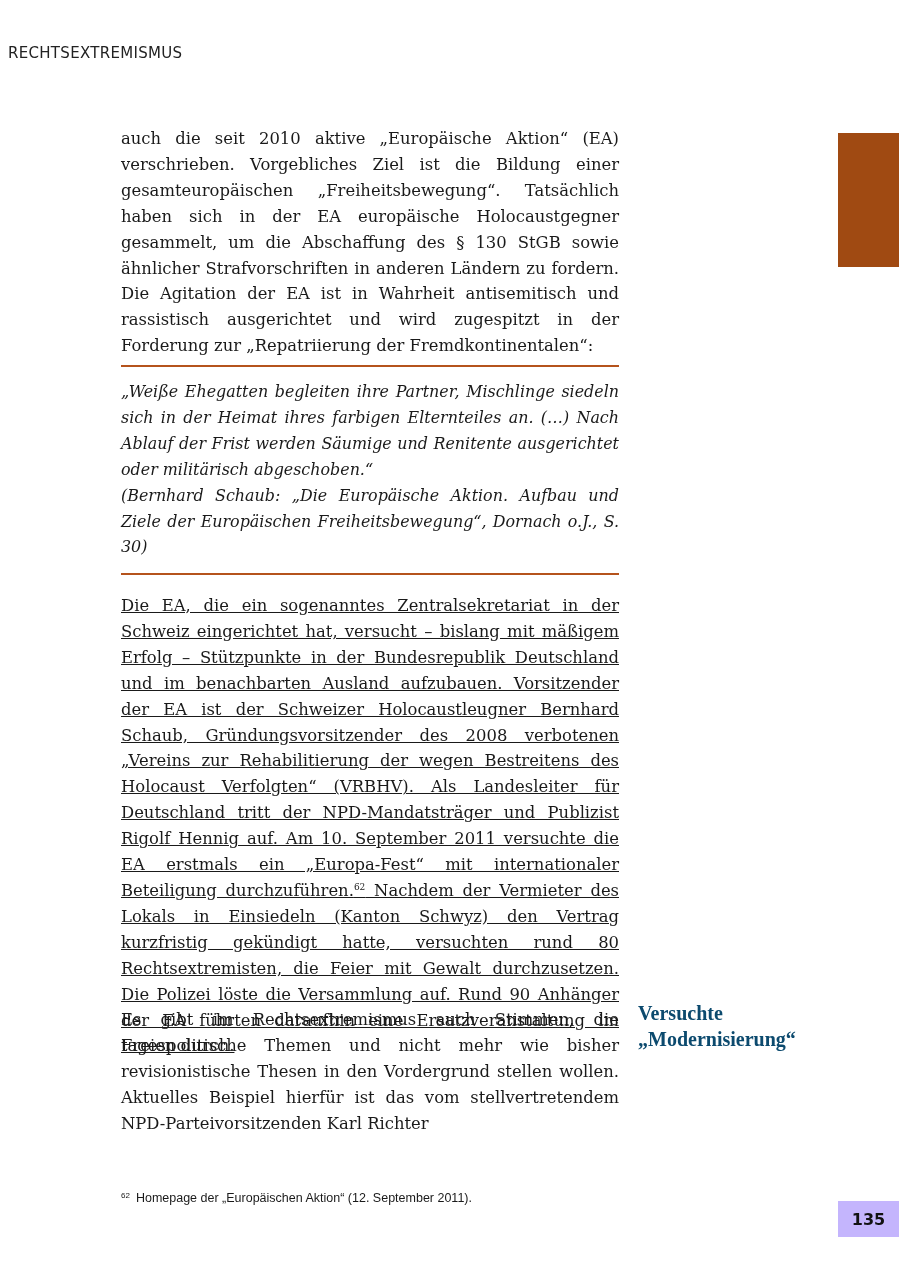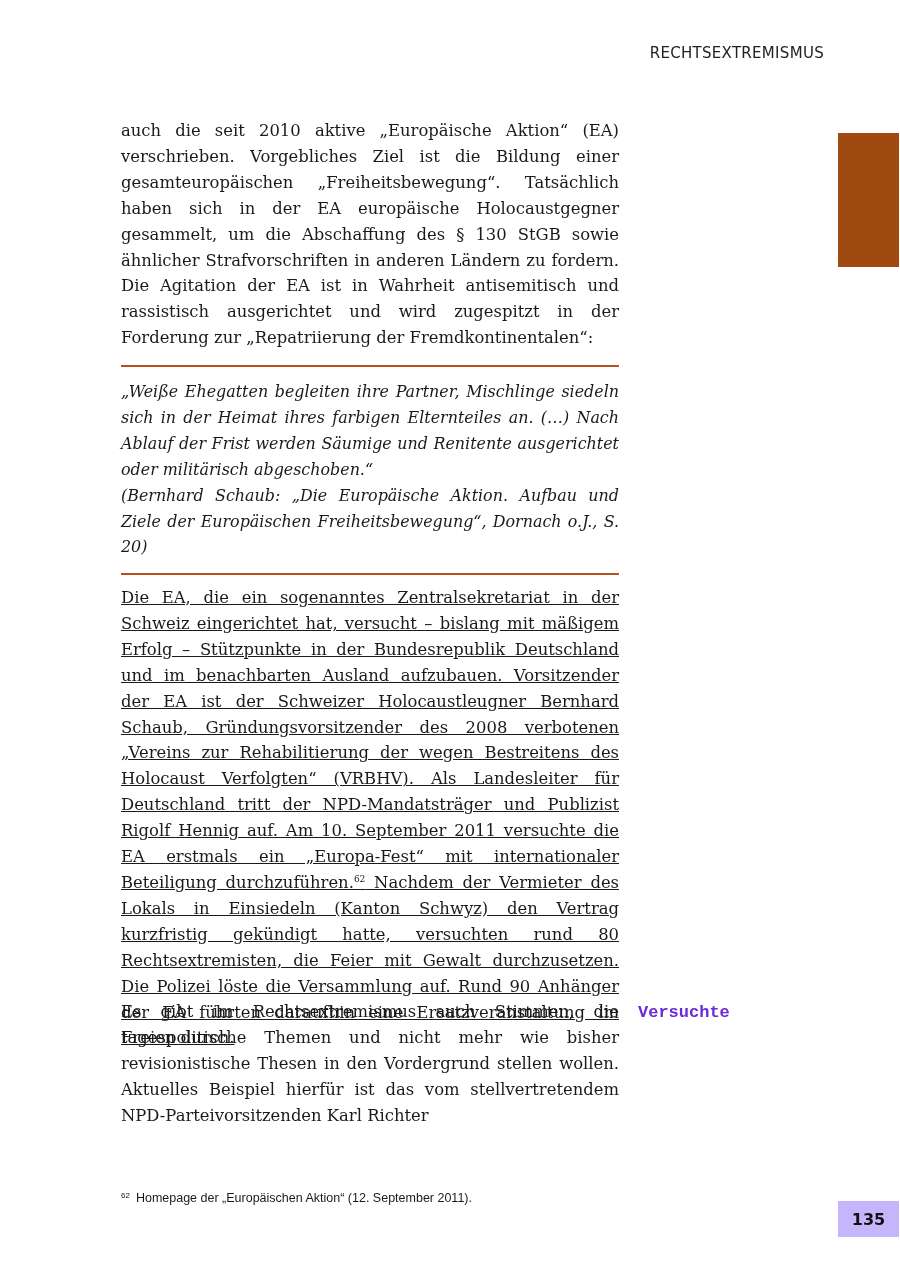--- a/index.html
+++ b/index.html
@@ -1,45 +1,45 @@
 <!DOCTYPE html>
 <html><head>
 <meta charset="utf-8">
 <style>
   html, body { margin: 0; padding: 0; background: #ffffff; }
   body { width: 900px; height: 1276px; position: relative; overflow: hidden; color: #1a1a1a; }
   .running-head {
-    position: absolute; top: 44px; left: 0; width: 824px; text-align: right;
-    font-family: "DejaVu Sans", sans-serif; font-size: 15px; letter-spacing: 0.3px; color: #222;
+    position: absolute; top: 44px; left: 0; width: 824px; text-align: left;
+    font-family: "DejaVu Sans", sans-serif; font-size: 15px; letter-spacing: 0.3px; color: #222; padding-left: 8px;
   }
   .thumb-tab {
     position: absolute; left: 838px; top: 133px; width: 61px; height: 134px;
     background: #a04a12;
   }
   .col {
     position: absolute; left: 121px; width: 498px;
     font-family: "DejaVu Serif", serif; font-size: 16.4px; line-height: 25.9px;
-    text-align: justify; hyphens: manual; color: #1a1a1a;
+    text-align: justify; hyphens: manual; color: #1a1a1a; margin-top: 8px;
   }
   .p1 { top: 118px; }
   .quote-box {
     position: absolute; left: 121px; top: 365px; width: 498px;
     border-top: 2px solid #b5531c; border-bottom: 2px solid #b5531c;
     padding: 12px 0 13px 0;
     font-family: "DejaVu Serif", serif; font-style: italic; font-size: 15.9px; line-height: 25.9px;
     text-align: justify; color: #1a1a1a;
   }
   .quote-box p { margin: 0; }
   .p2 { top: 585px; text-decoration: underline; }
   .p3 { top: 999px; }
   .col p { margin: 0; }
   sup.fn { font-size: 9px; vertical-align: 6px; line-height: 0; }
   .margin-note {
     position: absolute; left: 638px; top: 1000px; width: 200px;
-    font-family: Liberation Mono, monospace; font-weight: bold; font-size: 17px; line-height: 26px; color: #6d28d9;
+    font-family: Liberation Serif, serif; font-weight: bold; font-size: 20px; line-height: 26px; color: #0c4a6e;
   }
   .footnote {
     position: absolute; left: 121px; top: 1187px; width: 600px;
     font-family: Liberation Sans, sans-serif; font-size: 12.5px; line-height: 18px; color: #1a1a1a;
   }
   .footnote .num { font-size: 8px; vertical-align: 4px; margin-right: 6px; }
   .page-box {
     position: absolute; left: 838px; top: 1201px; width: 61px; height: 36px;
     background: #c4b5fd; display: flex; align-items: center; justify-content: center;
     font-family: "DejaVu Sans", sans-serif; font-weight: bold; font-size: 16px; color: #111;
@@ -51,33 +51,34 @@
 <div class="running-head">RECHTSEXTREMISMUS</div>
 
 <div class="thumb-tab"></div>
 
 <div class="col p1">
   <p>auch die seit 2010 aktive „Europäische Aktion“ (EA) verschrie­ben. Vorgebliches Ziel ist die Bildung einer gesamteuropäischen „Freiheitsbewegung“. Tatsächlich haben sich in der EA euro­päische Holocaustgegner gesammelt, um die Abschaffung des § 130 StGB sowie ähnlicher Strafvorschriften in anderen Ländern zu fordern. Die Agitation der EA ist in Wahrheit antisemitisch und rassistisch ausgerichtet und wird zugespitzt in der Forderung zur „Repatriierung der Fremdkontinentalen“:</p>
 </div>
 
 <div class="quote-box">
   <p>„Weiße Ehegatten begleiten ihre Partner, Mischlinge siedeln sich in der Heimat ihres farbigen Elternteiles an. (…) Nach Ablauf der Frist werden Säumige und Renitente ausgerichtet oder militärisch abge­schoben.“</p>
-  <p>(Bernhard Schaub: „Die Europäische Aktion. Aufbau und Ziele der Europäischen Freiheitsbewegung“, Dornach o.J., S. 20)</p>
+  <p>(Bernhard Schaub: „Die Europäische Aktion. Aufbau und Ziele der Europäischen Freiheitsbewegung“, Dornach o.J., S. 30)</p>
 </div>
 
 <div class="col p2">
   <p><span>Die EA, die ein sogenanntes Zentralsekretariat in der Schweiz eingerichtet hat, versucht – bislang mit mäßigem Erfolg – Stütz­punkte in der Bundesrepublik Deutschland und im benachbar­ten Ausland aufzubauen. Vorsitzender der EA ist der Schweizer Holocaustleugner Bernhard Schaub, Gründungsvorsitzender des 2008 verbotenen „Vereins zur Rehabilitierung der wegen Bestrei­tens des Holocaust Verfolgten“ (VRBHV). Als Landesleiter für Deutschland tritt der NPD-Mandatsträger und Publizist Rigolf Hennig auf. Am 10. September 2011 versuchte die EA erstmals ein „Europa-Fest“ mit internationaler Beteiligung durchzufüh­ren.</span><sup class="fn">62</sup><span> Nachdem der Vermieter des Lokals in Einsiedeln (Kanton Schwyz) den Vertrag kurzfristig gekündigt hatte, versuchten rund 80 Rechtsextremisten, die Feier mit Gewalt durchzusetzen. Die Polizei löste die Versammlung auf. Rund 90 Anhänger der EA führten daraufhin eine Ersatzveranstaltung im Freien durch.</span></p>
 </div>
 
 <div class="col p3">
   <p>Es gibt im Rechtsextremismus auch Stimmen, die tagespolitische Themen und nicht mehr wie bisher revisionistische Thesen in den Vordergrund stellen wollen. Aktuelles Beispiel hierfür ist das vom stellvertretendem NPD-Parteivorsitzenden Karl Richter</p>
 </div>
 
 <div class="margin-note">
   <div>Versuchte</div>
+  <div>„Modernisierung“</div>
 </div>
 
 <div class="footnote">
   <span class="num">62</span><span>Homepage der „Europäischen Aktion“ (12. September 2011).</span>
 </div>
 
 <div class="page-box">
   <span>135</span>
 </div>
 

